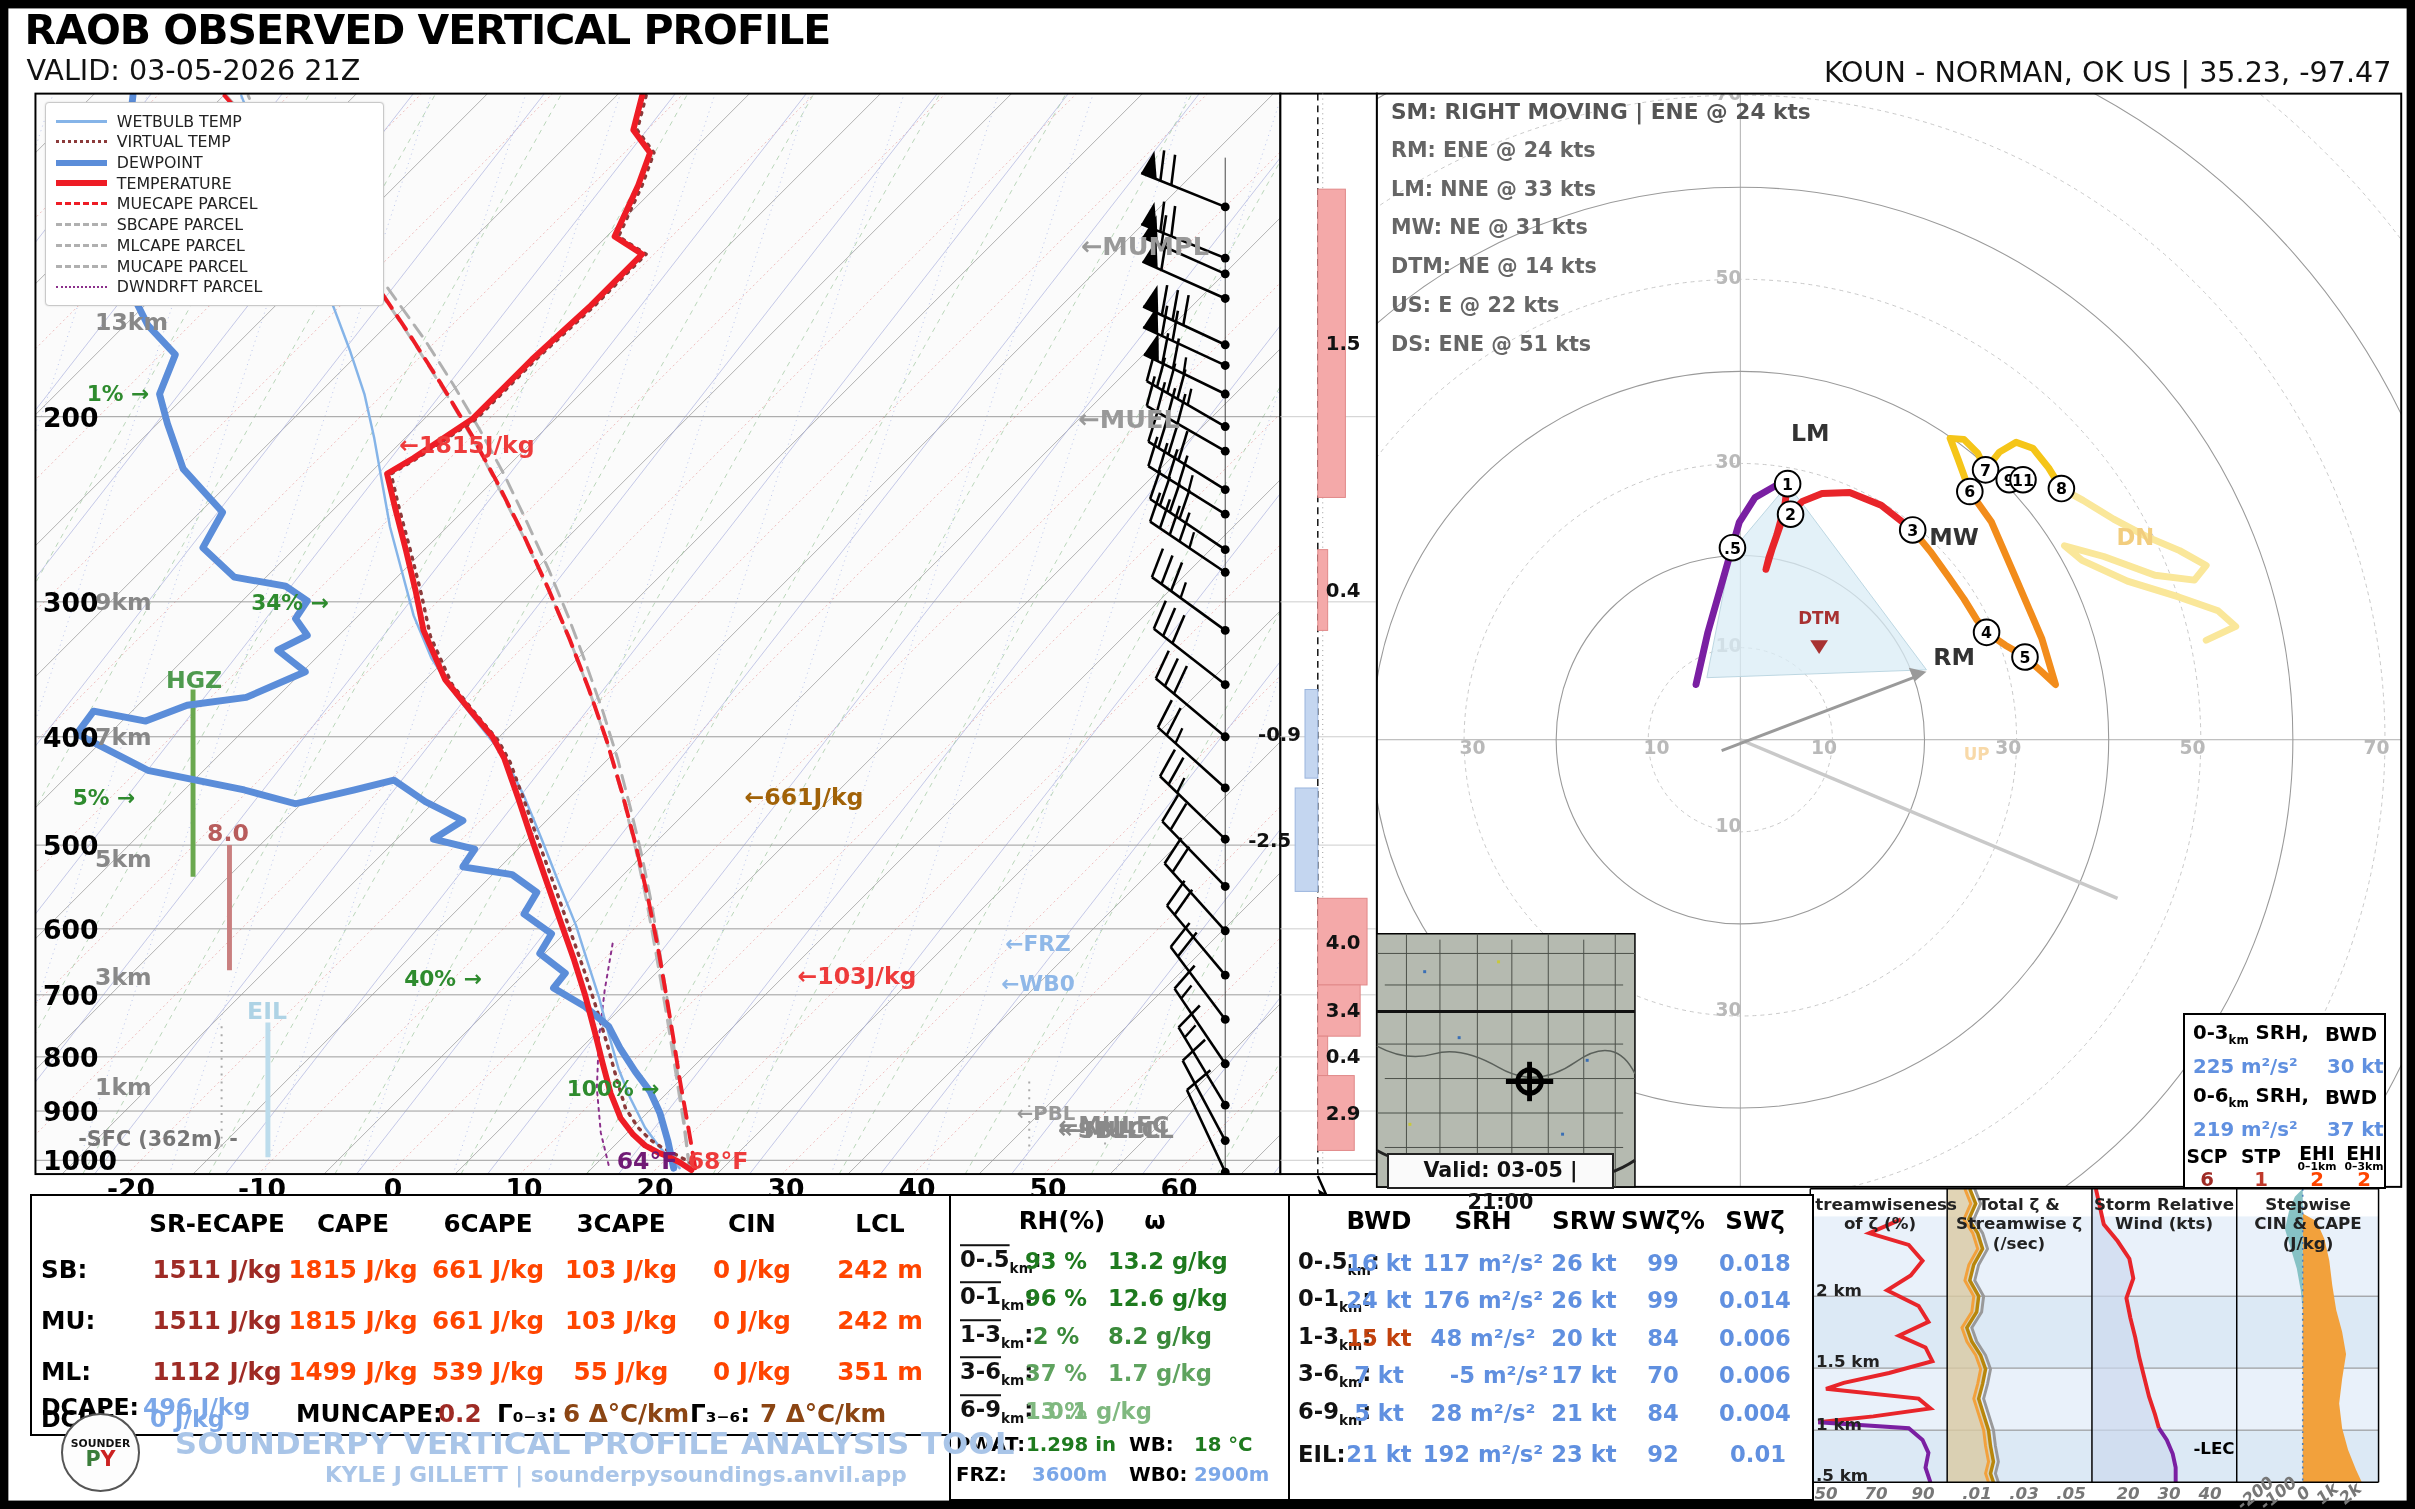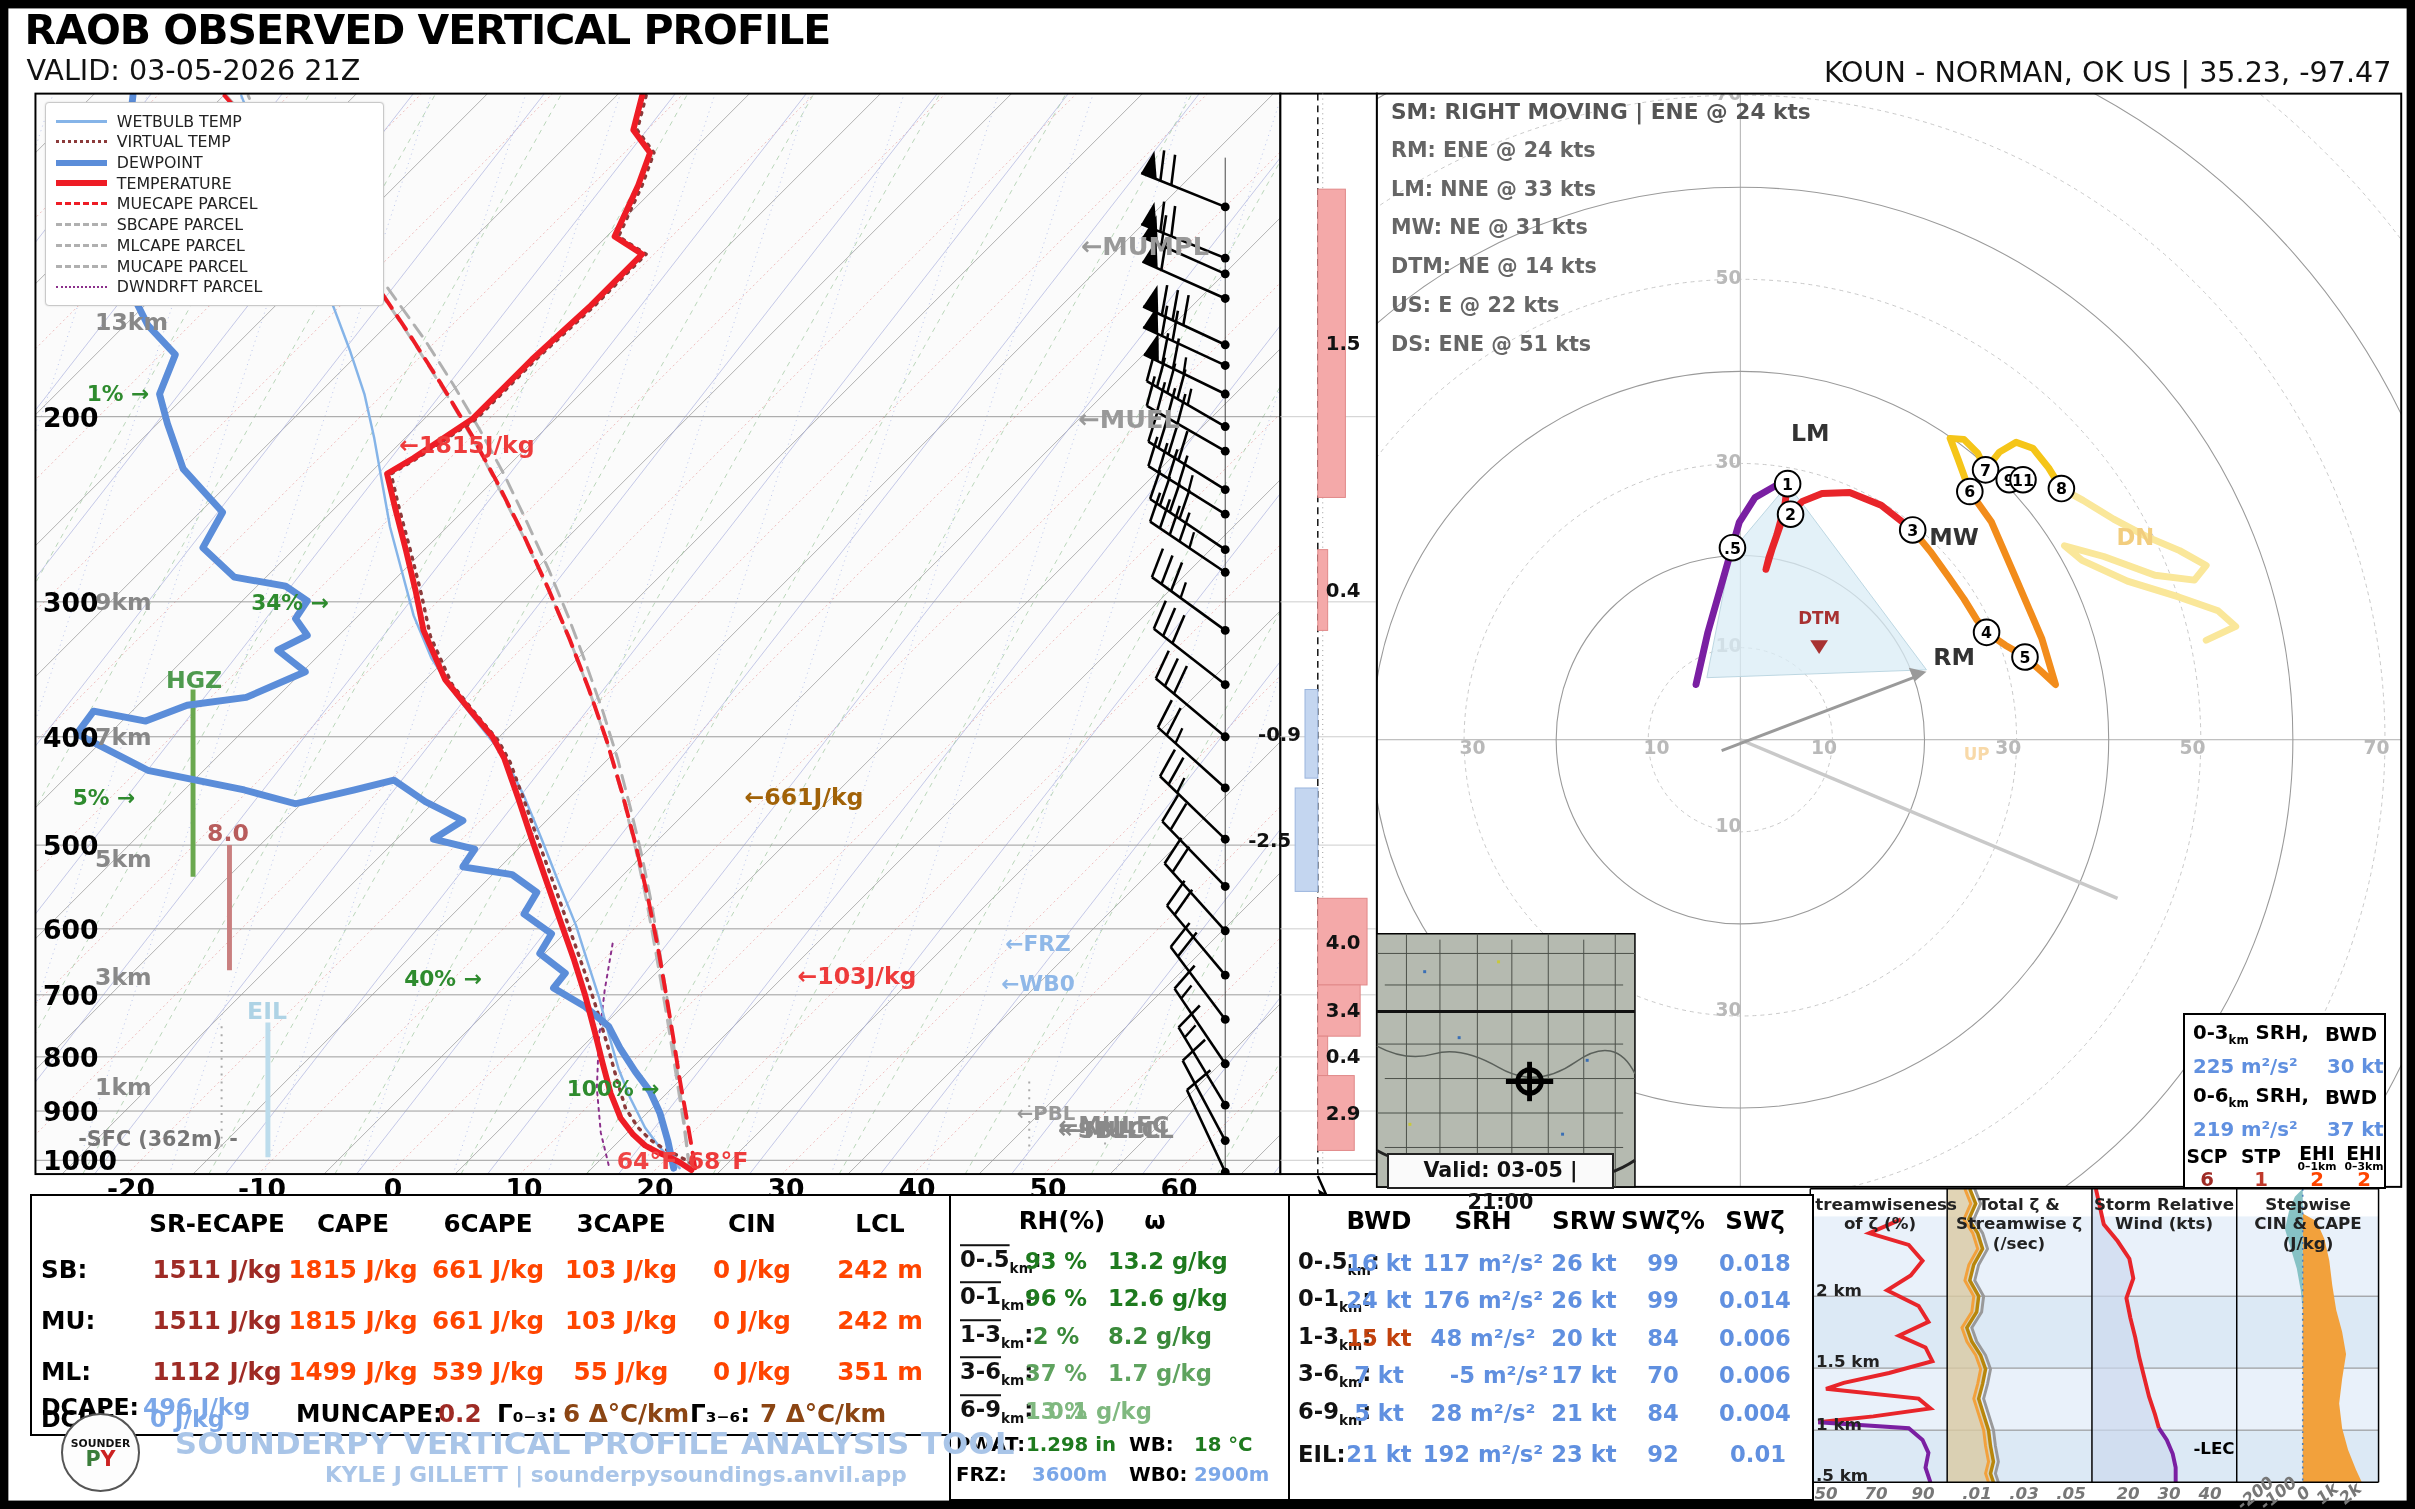--- a/index.html
+++ b/index.html
@@ -541,21 +541,21 @@
       <div class="abs ctr" style="left: 1048px; top: 1188px; font-size: 26.6px; font-weight: 800; color: rgb(0, 0, 0);">50</div>
       <div class="abs ctr" style="left: 1179px; top: 1188px; font-size: 26.6px; font-weight: 800; color: rgb(0, 0, 0);">60</div>
       <div class="abs ctr" style="left: 118px; top: 393px; font-size: 21.7px; font-weight: 600; color: rgb(46, 139, 46);">1% →</div>
       <div class="abs ctr" style="left: 290px; top: 602px; font-size: 21.7px; font-weight: 600; color: rgb(46, 139, 46);">34% →</div>
       <div class="abs ctr" style="left: 194px; top: 680px; font-size: 23.6px; font-weight: 800; color: rgb(78, 154, 78);">HGZ</div>
       <div class="abs ctr" style="left: 104px; top: 797px; font-size: 21.7px; font-weight: 600; color: rgb(46, 139, 46);">5% →</div>
       <div class="abs ctr" style="left: 228px; top: 833px; font-size: 23.6px; font-weight: 800; color: rgb(184, 92, 92);">8.0</div>
       <div class="abs ctr" style="left: 267px; top: 1011px; font-size: 23.6px; font-weight: 800; color: rgb(174, 211, 229);">EIL</div>
       <div class="abs ctr" style="left: 443px; top: 978px; font-size: 21.7px; font-weight: 600; color: rgb(46, 139, 46);">40% →</div>
       <div class="abs ctr" style="left: 613px; top: 1088px; font-size: 21.7px; font-weight: 600; color: rgb(46, 139, 46);">100% →</div>
-      <div class="abs ctr" style="left: 647px; top: 1161px; font-size: 23.6px; font-weight: 800; color: #ef4444;">64°F</div>
+      <div class="abs ctr" style="left: 647px; top: 1161px; font-size: 23.6px; font-weight: 800; color: #701a75;">64°F</div>
       <div class="abs ctr" style="left: 718px; top: 1161px; font-size: 23.6px; font-weight: 800; color: rgb(238, 59, 59);">68°F</div>
       <div class="abs ctr" style="left: 158px; top: 1139px; font-size: 20.7px; font-weight: 800; color: rgb(119, 119, 119);">-SFC (362m) -</div>
       <div class="abs ctr" style="left: 467px; top: 445px; font-size: 23.6px; font-weight: 600; color: rgb(238, 59, 59);">←1815J/kg</div>
       <div class="abs ctr" style="left: 804px; top: 797px; font-size: 23.6px; font-weight: 600; color: #a16207;">←661J/kg</div>
       <div class="abs ctr" style="left: 857px; top: 976px; font-size: 23.6px; font-weight: 600; color: rgb(238, 59, 59);">←103J/kg</div>
       <div class="abs ctr" style="left: 1038px; top: 943px; font-size: 21.7px; font-weight: 800; color: rgb(143, 184, 232);">←FRZ</div>
       <div class="abs ctr" style="left: 1038px; top: 983px; font-size: 21.7px; font-weight: 800; color: rgb(143, 184, 232);">←WB0</div>
       <div class="abs ctr" style="left: 1145px; top: 246px; font-size: 25.6px; font-weight: 800; color: rgb(153, 153, 153);">←MUMPL</div>
       <div class="abs ctr" style="left: 1129px; top: 419px; font-size: 25.6px; font-weight: 800; color: rgb(153, 153, 153);">←MUEL</div>
       <div class="abs ctr" style="left: 1046px; top: 1113px; font-size: 19.7px; font-weight: 800; color: rgb(153, 153, 153);">←PBL</div>

